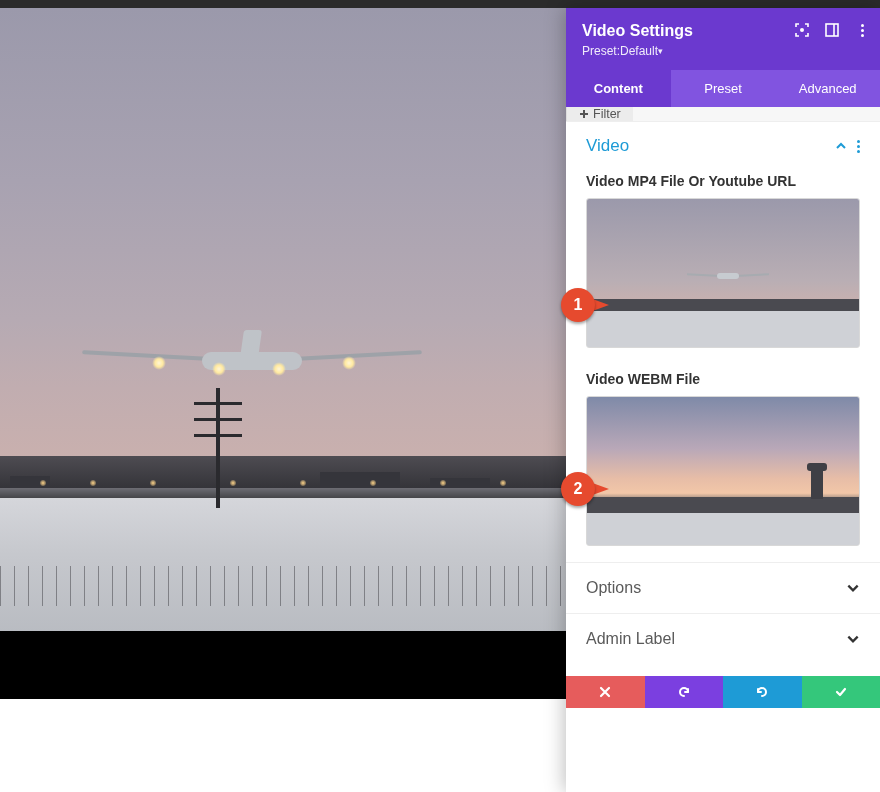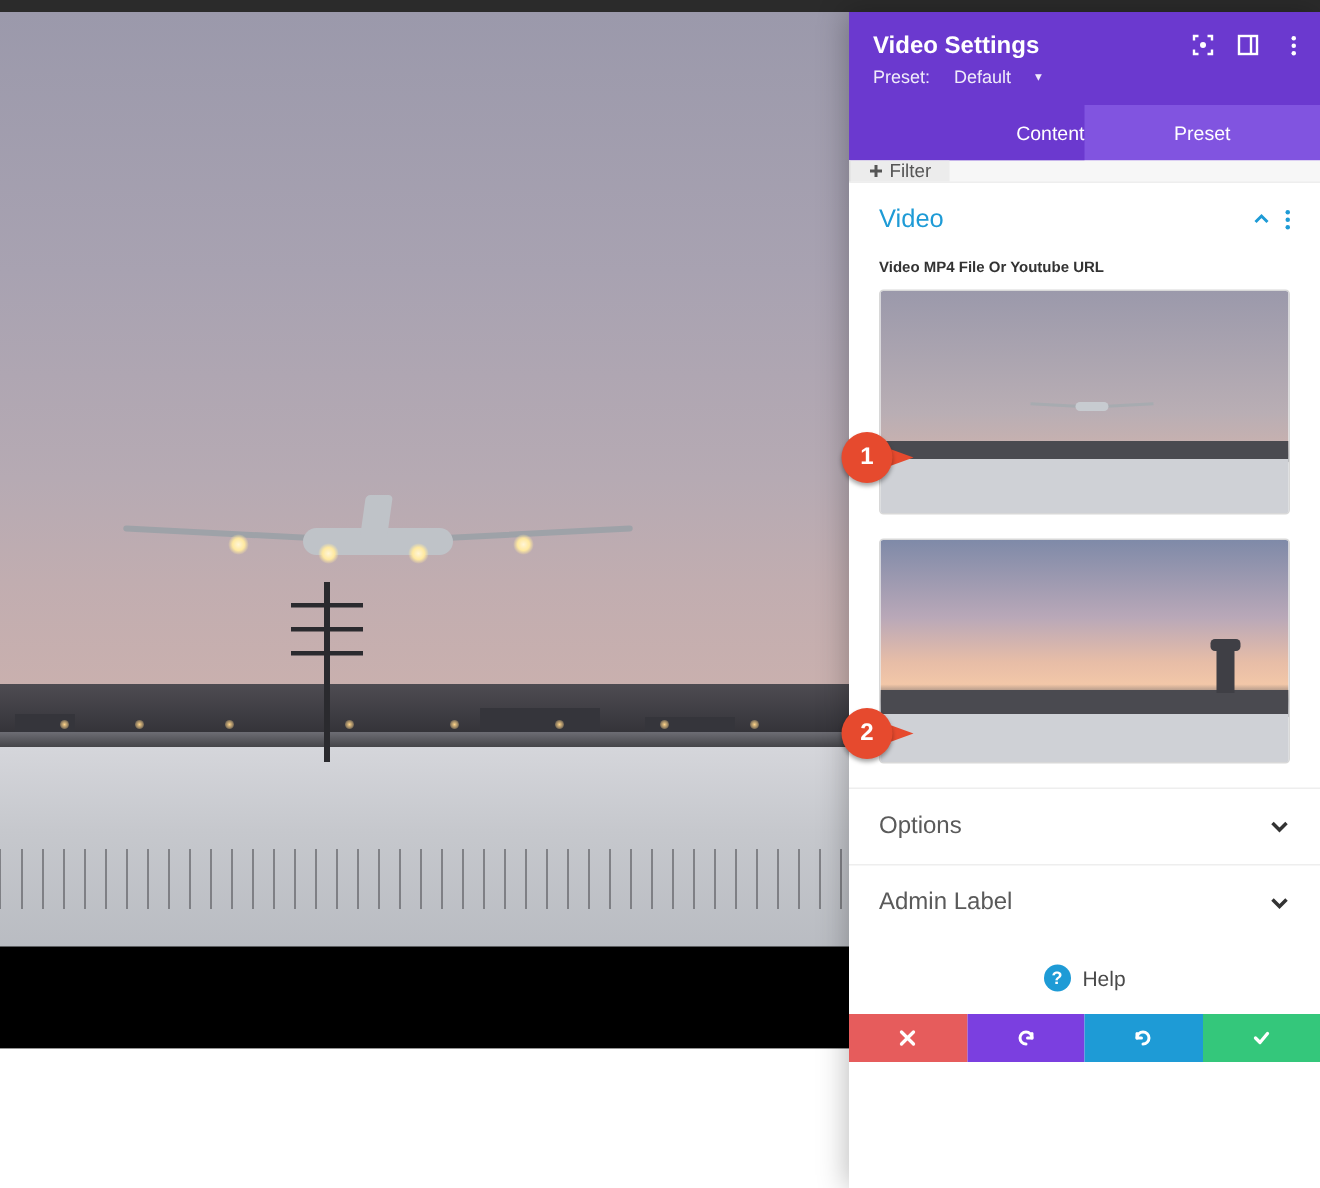--- a/index.html
+++ b/index.html
@@ -39,45 +39,45 @@
   .light { position:absolute; width:14px; height:14px; border-radius:50%; background:radial-gradient(circle,#fff5d6 0%,#ffe9a0 40%,rgba(255,220,120,0) 70%); }
   .l1{ left:130px; top:46px;} .l2{ left:190px; top:46px;} .l3{ left:70px; top:40px;} .l4{ left:260px; top:40px;}
   
   .pts { position:absolute; left:0; top:472px; width:100%; height:10px; }
   .pts span{ position:absolute; width:6px; height:6px; border-radius:50%; background:radial-gradient(circle,#ffd58a,rgba(255,200,120,0));}
 
   
   .panel { position:absolute; top:8px; right:0; width:314px; height:784px; background:#fff; box-shadow:-2px 0 18px rgba(0,0,0,.25); display:flex; flex-direction:column; }
   .hdr { background:#6b39cf; color:#fff; padding:14px 16px 12px; position:relative; }
   .hdr h1 { font-size:16px; font-weight:600; }
-  .hdr .preset { font-size:12px; opacity:.9; margin-top:4px; display:flex; align-items:center; gap:16px; cursor:pointer;}
+  .hdr .preset { font-size:12px; opacity:.9; margin-top:4px; display:flex; align-items:center; gap:0; cursor:pointer;}
   .hdr .hicons { position:absolute; right:10px; top:14px; display:flex; gap:14px; }
   .hicon { width:16px; height:16px; color:#fff; cursor:pointer; display:flex; align-items:center; justify-content:center; }
   .hicon svg{ width:16px; height:16px; fill:none; stroke:#fff; stroke-width:1.6; }
 
   .tabs { display:flex; background:#8154e0; }
   .tab { flex:1; text-align:center; padding:11px 0; font-size:13px; color:#fff; cursor:pointer; }
-  .tab.active { background:#6b39cf; font-weight:400;text-align:right; }
+  .tab.active { background:#6b39cf; font-weight:700; }
 
   .searchrow { display:flex; align-items:stretch; border-bottom:1px solid #eee; background:#f7f7f7;}
   .searchrow input { flex:1; border:none; background:transparent; padding:10px 12px; font-size:13px; color:#555; outline:none;}
   .filterbtn { display:flex; align-items:center; gap:4px; padding:0 12px; font-size:12.5px; color:#555; background:#ececec; border-left:1px solid #ddd; cursor:pointer;}
   .filterbtn svg{width:10px;height:10px;stroke:#555;stroke-width:2;}
 
   .body { flex:1; overflow:auto; padding:0 0 8px; }
   .section-hdr { display:flex; align-items:center; justify-content:space-between; padding:14px 20px 10px; }
   .section-hdr.expanded .title { color:#1e9bd6; font-size:17px; font-weight:500; }
   .section-hdr .title { color:#5a5a5a; font-size:16px; font-weight:500;}
   .section-hdr .ricons { display:flex; gap:10px; align-items:center;}
   .section-hdr .ricons svg{ width:12px; height:12px; stroke:#1e9bd6; stroke-width:2; fill:none;}
   .section-hdr.collapsed .ricons svg{ stroke:#333; }
   .collapsed { border-top:1px solid #eee; padding:16px 20px; cursor:pointer;}
   .collapsed .ricons svg{ width:14px; height:14px; }
 
-  .field-lbl { font-size:10px; font-weight:700; color:#333; padding:6px 20px 8px; line-height:1.3;}
+  .field-lbl { font-size:14px; font-weight:700; color:#333; padding:6px 20px 8px; line-height:1.3;}
   .thumb { margin:0 20px 16px; height:150px; border:1px solid #d8d8d8; border-radius:3px; overflow:hidden; position:relative; cursor:pointer;}
 
   
   .thumb .tsky{position:absolute;inset:0;}
   .t1 .tsky{ background:linear-gradient(#9b99ab 0%,#b9aeb4 55%,#c8b1af 70%,#6d6d74 74%,#d5d6db 78%,#c6c8cd 100%);}
   .t1 .pln{ position:absolute; left:100px; top:66px; width:80px; height:24px;}
   .t1 .pln .fb{position:absolute;left:30px;top:8px;width:22px;height:6px;background:#c7cbd0;border-radius:3px;}
   .t1 .pln .wl{position:absolute;top:10px;left:0;width:34px;height:2px;background:#a7abb0;transform:rotate(3deg);transform-origin:right;}
   .t1 .pln .wr{position:absolute;top:10px;left:48px;width:34px;height:2px;background:#a7abb0;transform:rotate(-3deg);transform-origin:left;}
   .t1 .grd{position:absolute;left:0;top:112px;width:100%;height:40px;background:#cfd1d6;}
@@ -185,20 +185,21 @@
               <span></span>
               <span></span>
             </div>
       </div>
     </div>
   </div>
 
   <div class="tabs">
     <div class="tab active">Content</div>
     <div class="tab">Preset</div>
+    <div class="tab">Advanced</div>
   </div>
 
   <div class="searchrow">
     <div class="filterbtn">
       <svg viewBox="0 0 10 10">
             <path d="M5 1v8M1 5h8" fill="none"></path>
           </svg>
       <span>Filter</span>
     </div>
   </div>
@@ -223,20 +224,21 @@
       <div class="tsky"></div>
           <div class="hzn"></div>
           <div class="grd"></div>
       <div class="pln">
             <div class="wl"></div>
             <div class="wr"></div>
             <div class="fb"></div>
           </div>
     </div>
 
+    <div class="field-lbl">Video WEBM File</div>
     <div class="thumb t2">
       <div class="tsky"></div>
           <div class="hzn"></div>
           <div class="grd"></div>
           <div class="twr"></div>
     </div>
 
     <div class="section-hdr collapsed">
       <span class="title">Options</span>
       <div class="ricons">

